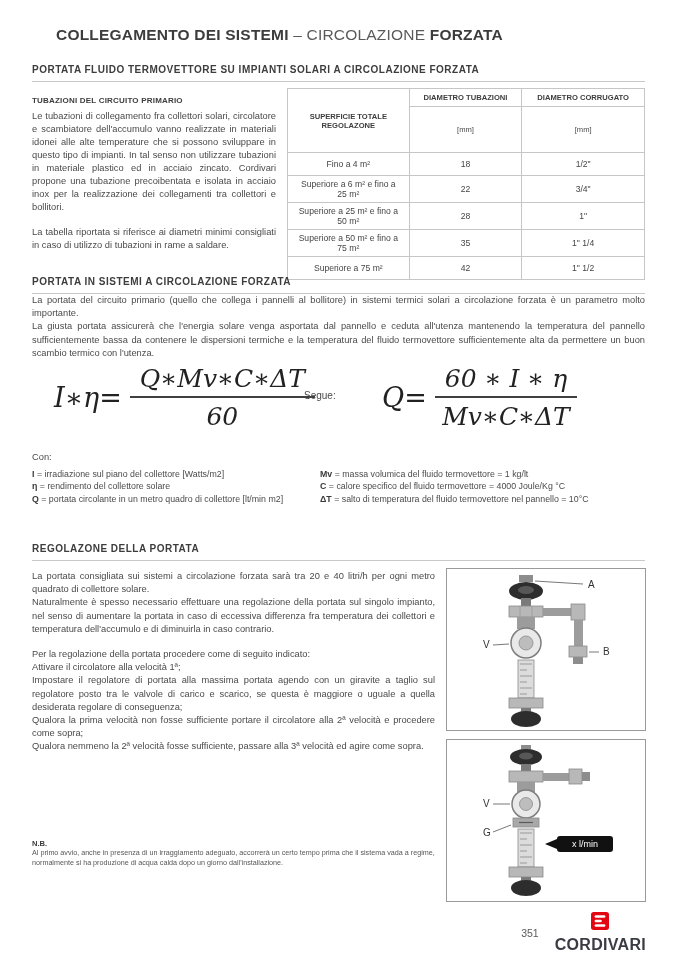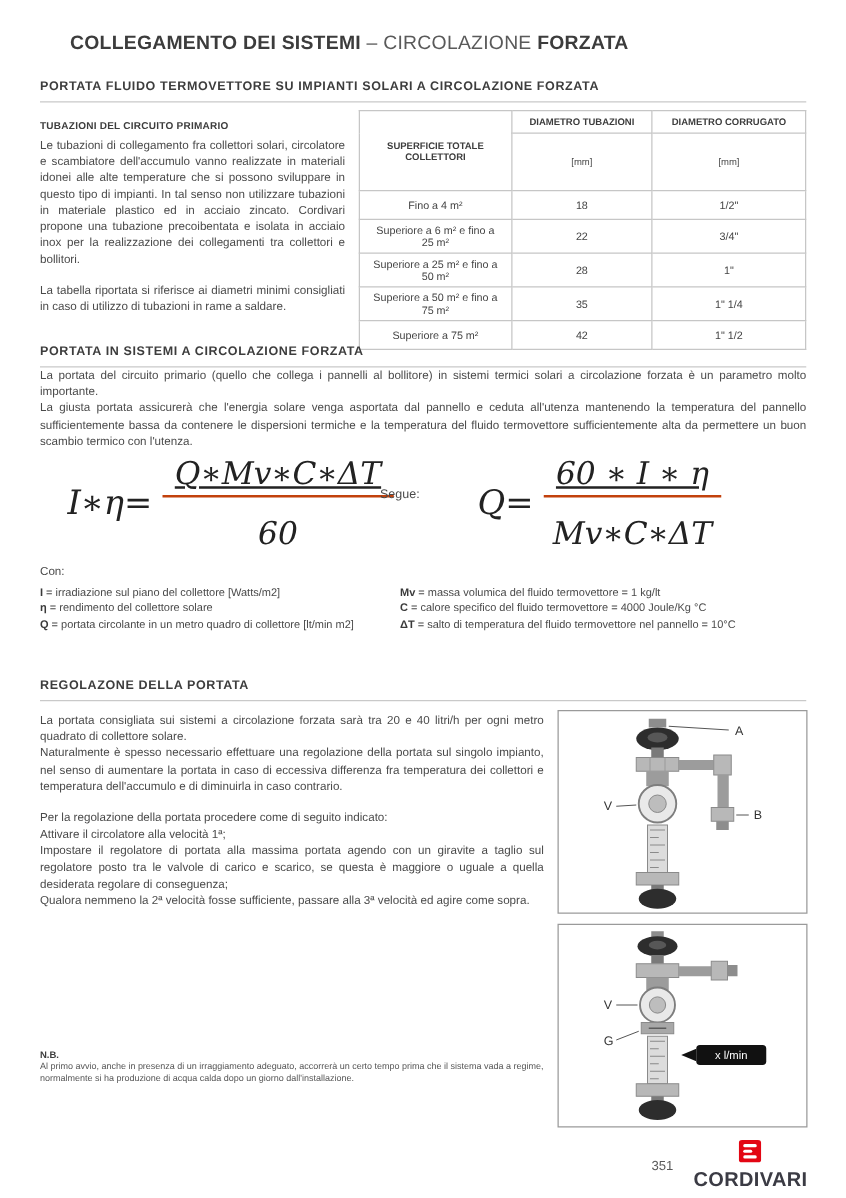--- a/index.html
+++ b/index.html
@@ -33,22 +33,22 @@
   .sec2-text { position:absolute; left:32px; top:294px; width:613px; }
   .sec2-text p { font-size:9.3px; line-height:1.42; text-align:justify; color:#4a4a4a; }
 
   .formula-row { position:absolute; left:32px; top:362px; width:613px; height:80px; }
   .formula { position:absolute; display:flex; align-items:center; gap:8px;
     font-family:"DejaVu Serif", serif; font-style:italic; color:#222222; }
   #formula1 { left:22px; top:2px; }
   #formula2 { left:350px; top:2px; }
   .formula .lhs { font-size:27px; }
   .frac { display:inline-flex; flex-direction:column; align-items:center; }
-  .frac .num { font-size:25px; padding:0 10px 3px; border-bottom:2px solid #c2410c;text-decoration:underline; }
-  .frac .den { font-size:25px; padding-top:14px; }
+  .frac .num { font-size:25px; padding:0 10px 3px; border-bottom:2px solid #404040; }
+  .frac .den { font-size:25px; padding-top:4px; }
   .segue { position:absolute; left:272px; top:28px; font-size:10px; color:#4a4a4a; }
 
   .defs { position:absolute; left:32px; top:452px; width:613px; }
   .defs-intro { font-size:9.3px; margin-bottom:6px; color:#4a4a4a; }
   .defs-cols { display:flex; }
   .defs-col { font-size:8.8px; line-height:1.4; color:#4a4a4a; }
   .defs-col.left { width:288px; }
   .term { font-weight:700; color:#3a3a3a; }
 
   .sec3-text { position:absolute; left:32px; top:570px; width:403px; }
@@ -87,21 +87,21 @@
   </div>
 
   <table class="spec">
     <colgroup>
         <col class="c1">
         <col class="c2">
         <col class="c3">
       </colgroup>
     <thead>
       <tr>
-        <th rowspan="2">SUPERFICIE TOTALE COLLETTORI</th>
+        <th rowspan="2">SUPERFICIE TOTALE REGOLAZONE</th>
         <th>DIAMETRO TUBAZIONI</th>
         <th>DIAMETRO CORRUGATO</th>
       </tr>
       <tr>
         <td class="unit-cell">[mm]</td>
         <td class="unit-cell">[mm]</td>
       </tr>
     </thead>
     <tbody>
       <tr>
@@ -174,20 +174,21 @@
   </div>
 
   <div class="sec-heading" id="sec3-heading">REGOLAZONE DELLA PORTATA</div>
 
   <div class="sec3-text">
     <p>La portata consigliata sui sistemi a circolazione forzata sarà tra 20 e 40 litri/h per ogni metro quadrato di collettore solare.</p>
     <p>Naturalmente è spesso necessario effettuare una regolazione della portata sul singolo impianto, nel senso di aumentare la portata in caso di eccessiva differenza fra temperatura dei collettori e temperatura dell'accumulo e di diminuirla in caso contrario.</p>
     <p class="gap">Per la regolazione della portata procedere come di seguito indicato:</p>
     <p>Attivare il circolatore alla velocità 1ª;</p>
     <p>Impostare il regolatore di portata alla massima portata agendo con un giravite a taglio sul regolatore posto tra le valvole di carico e scarico, se questa è maggiore o uguale a quella desiderata regolare di conseguenza;</p>
+    <p>Qualora la prima velocità non fosse sufficiente portare il circolatore alla 2ª velocità e procedere come sopra;</p>
     <p>Qualora nemmeno la 2ª velocità fosse sufficiente, passare alla 3ª velocità ed agire come sopra.</p>
   </div>
 
   <div class="diagram-box" id="diagram1">
     <svg viewBox="0 0 198 161" width="198" height="161">
       <g>
         <rect x="72" y="6" width="14" height="7" fill="#8d8d8d"></rect>
         <line x1="88" y1="12" x2="136" y2="15" stroke="#555555" stroke-width="0.8"></line>
       </g>
       <text x="141" y="19">A</text>

